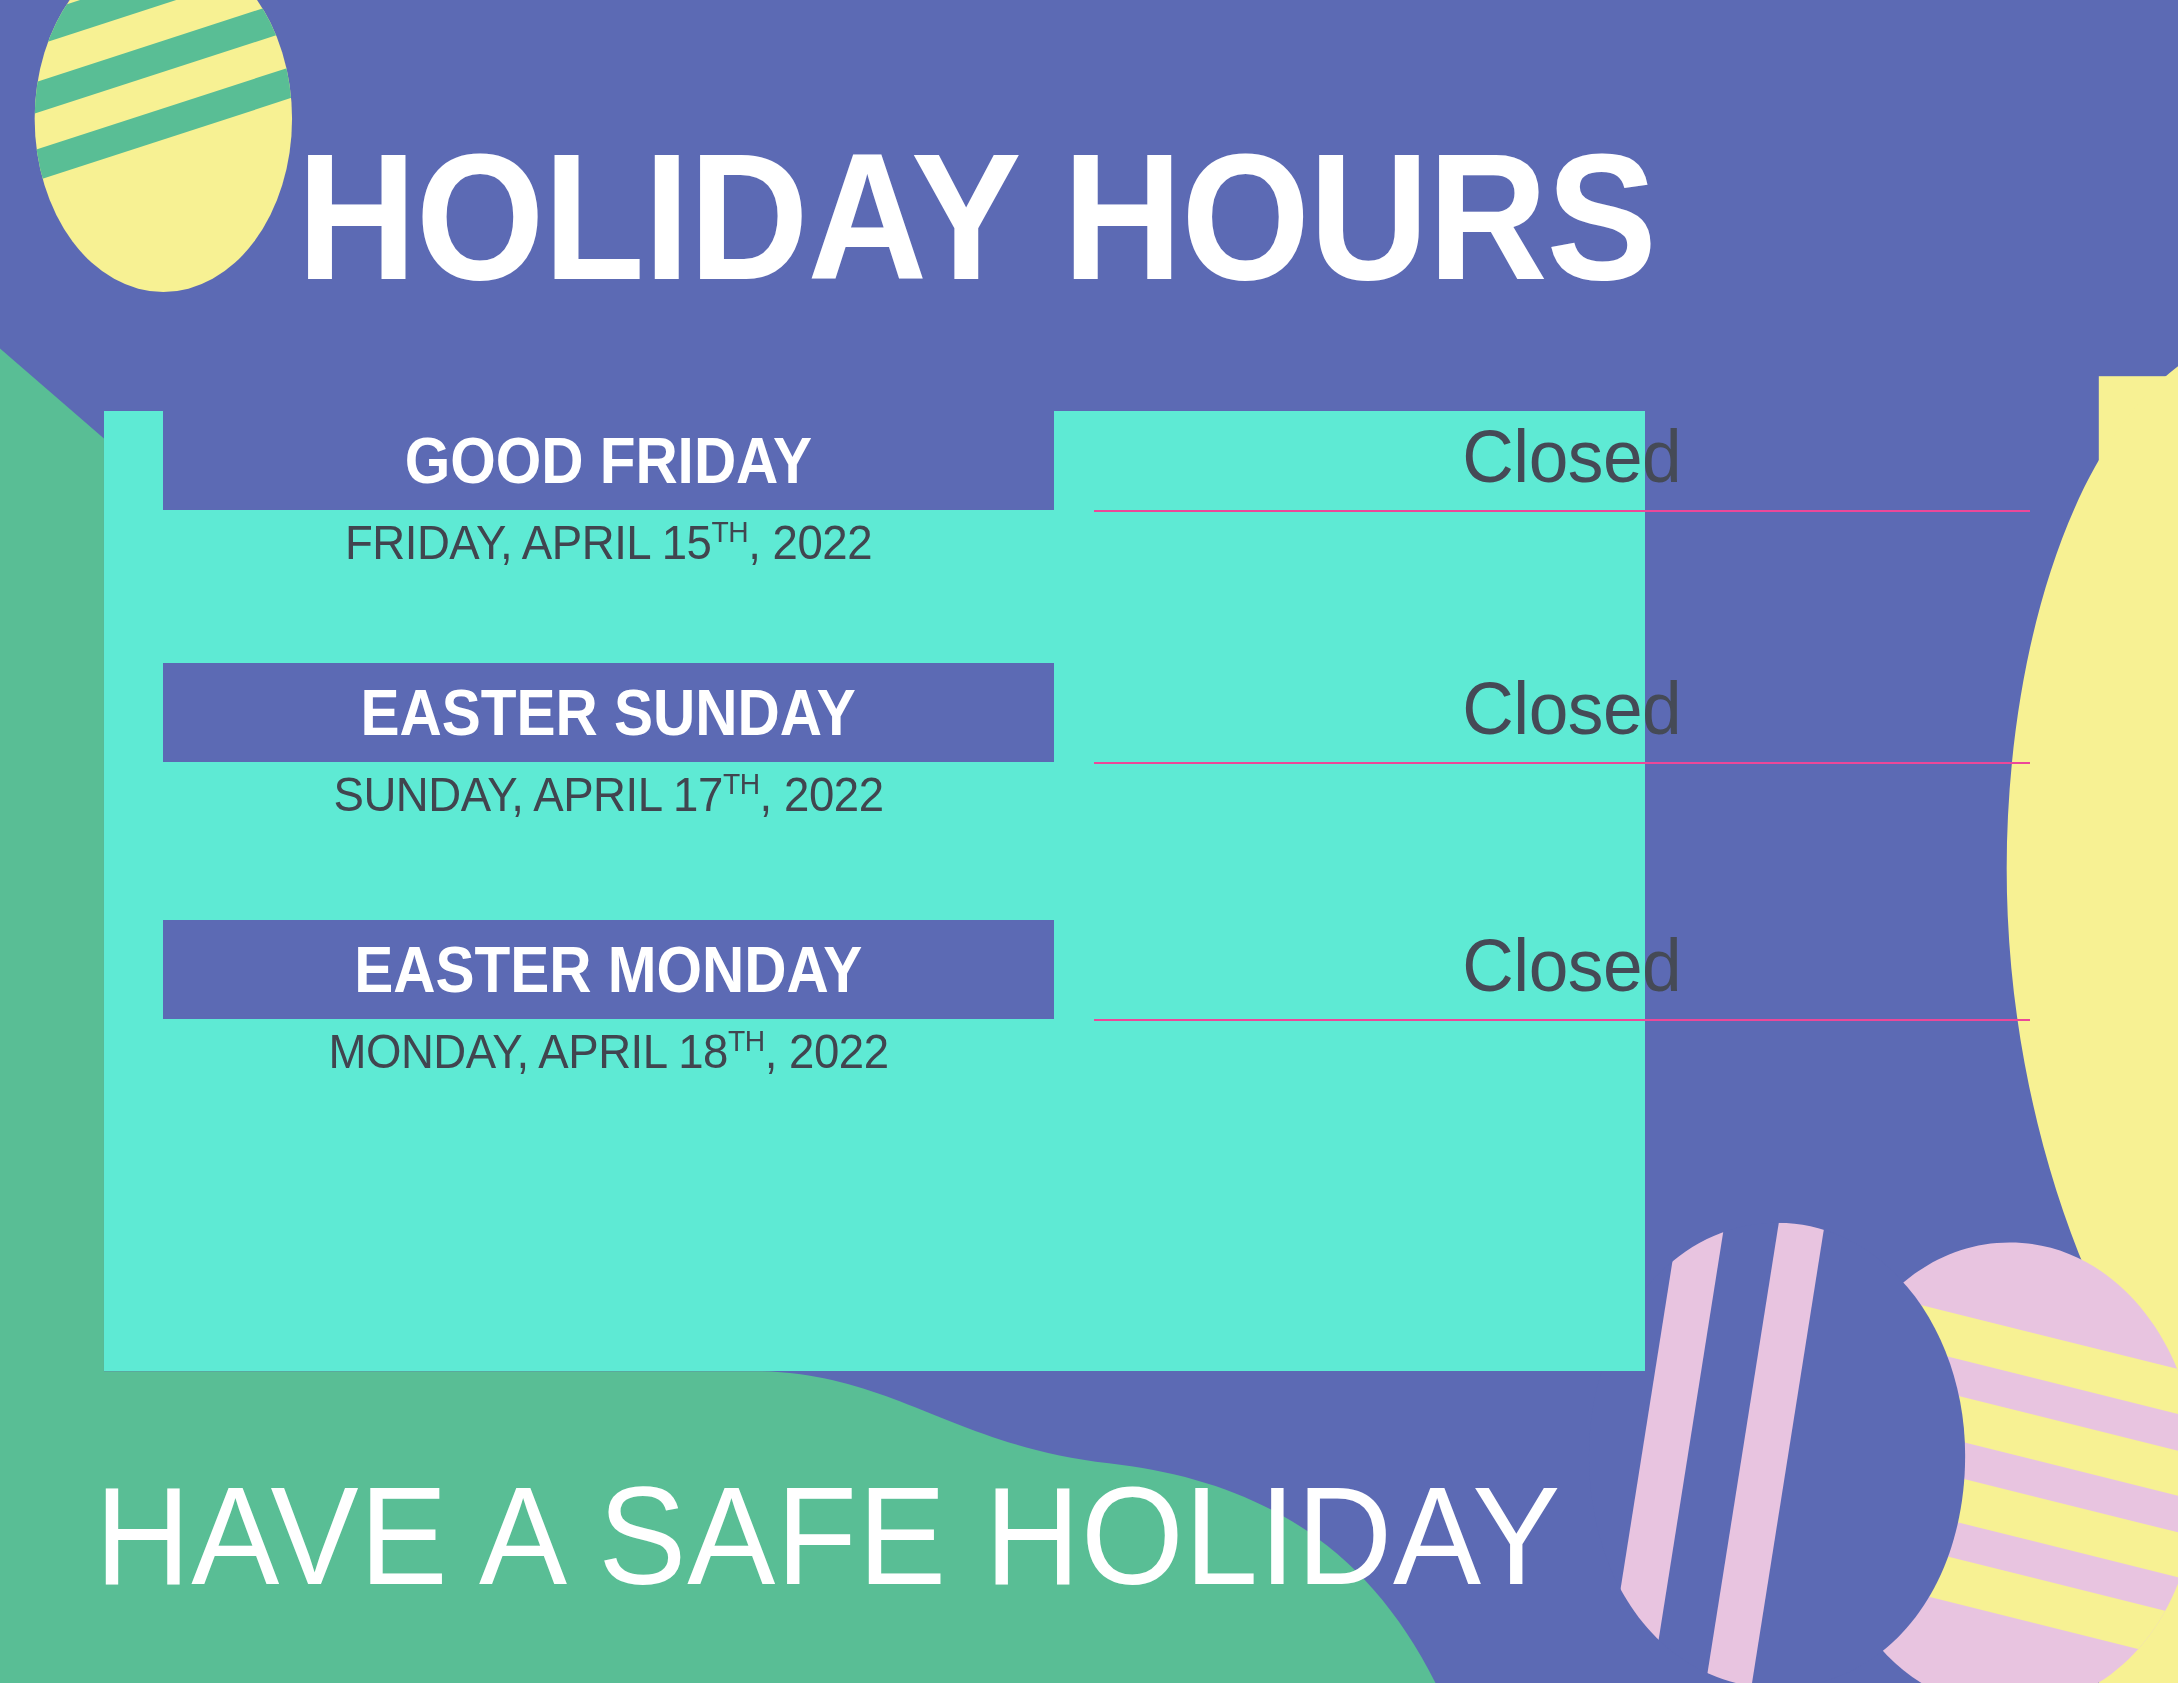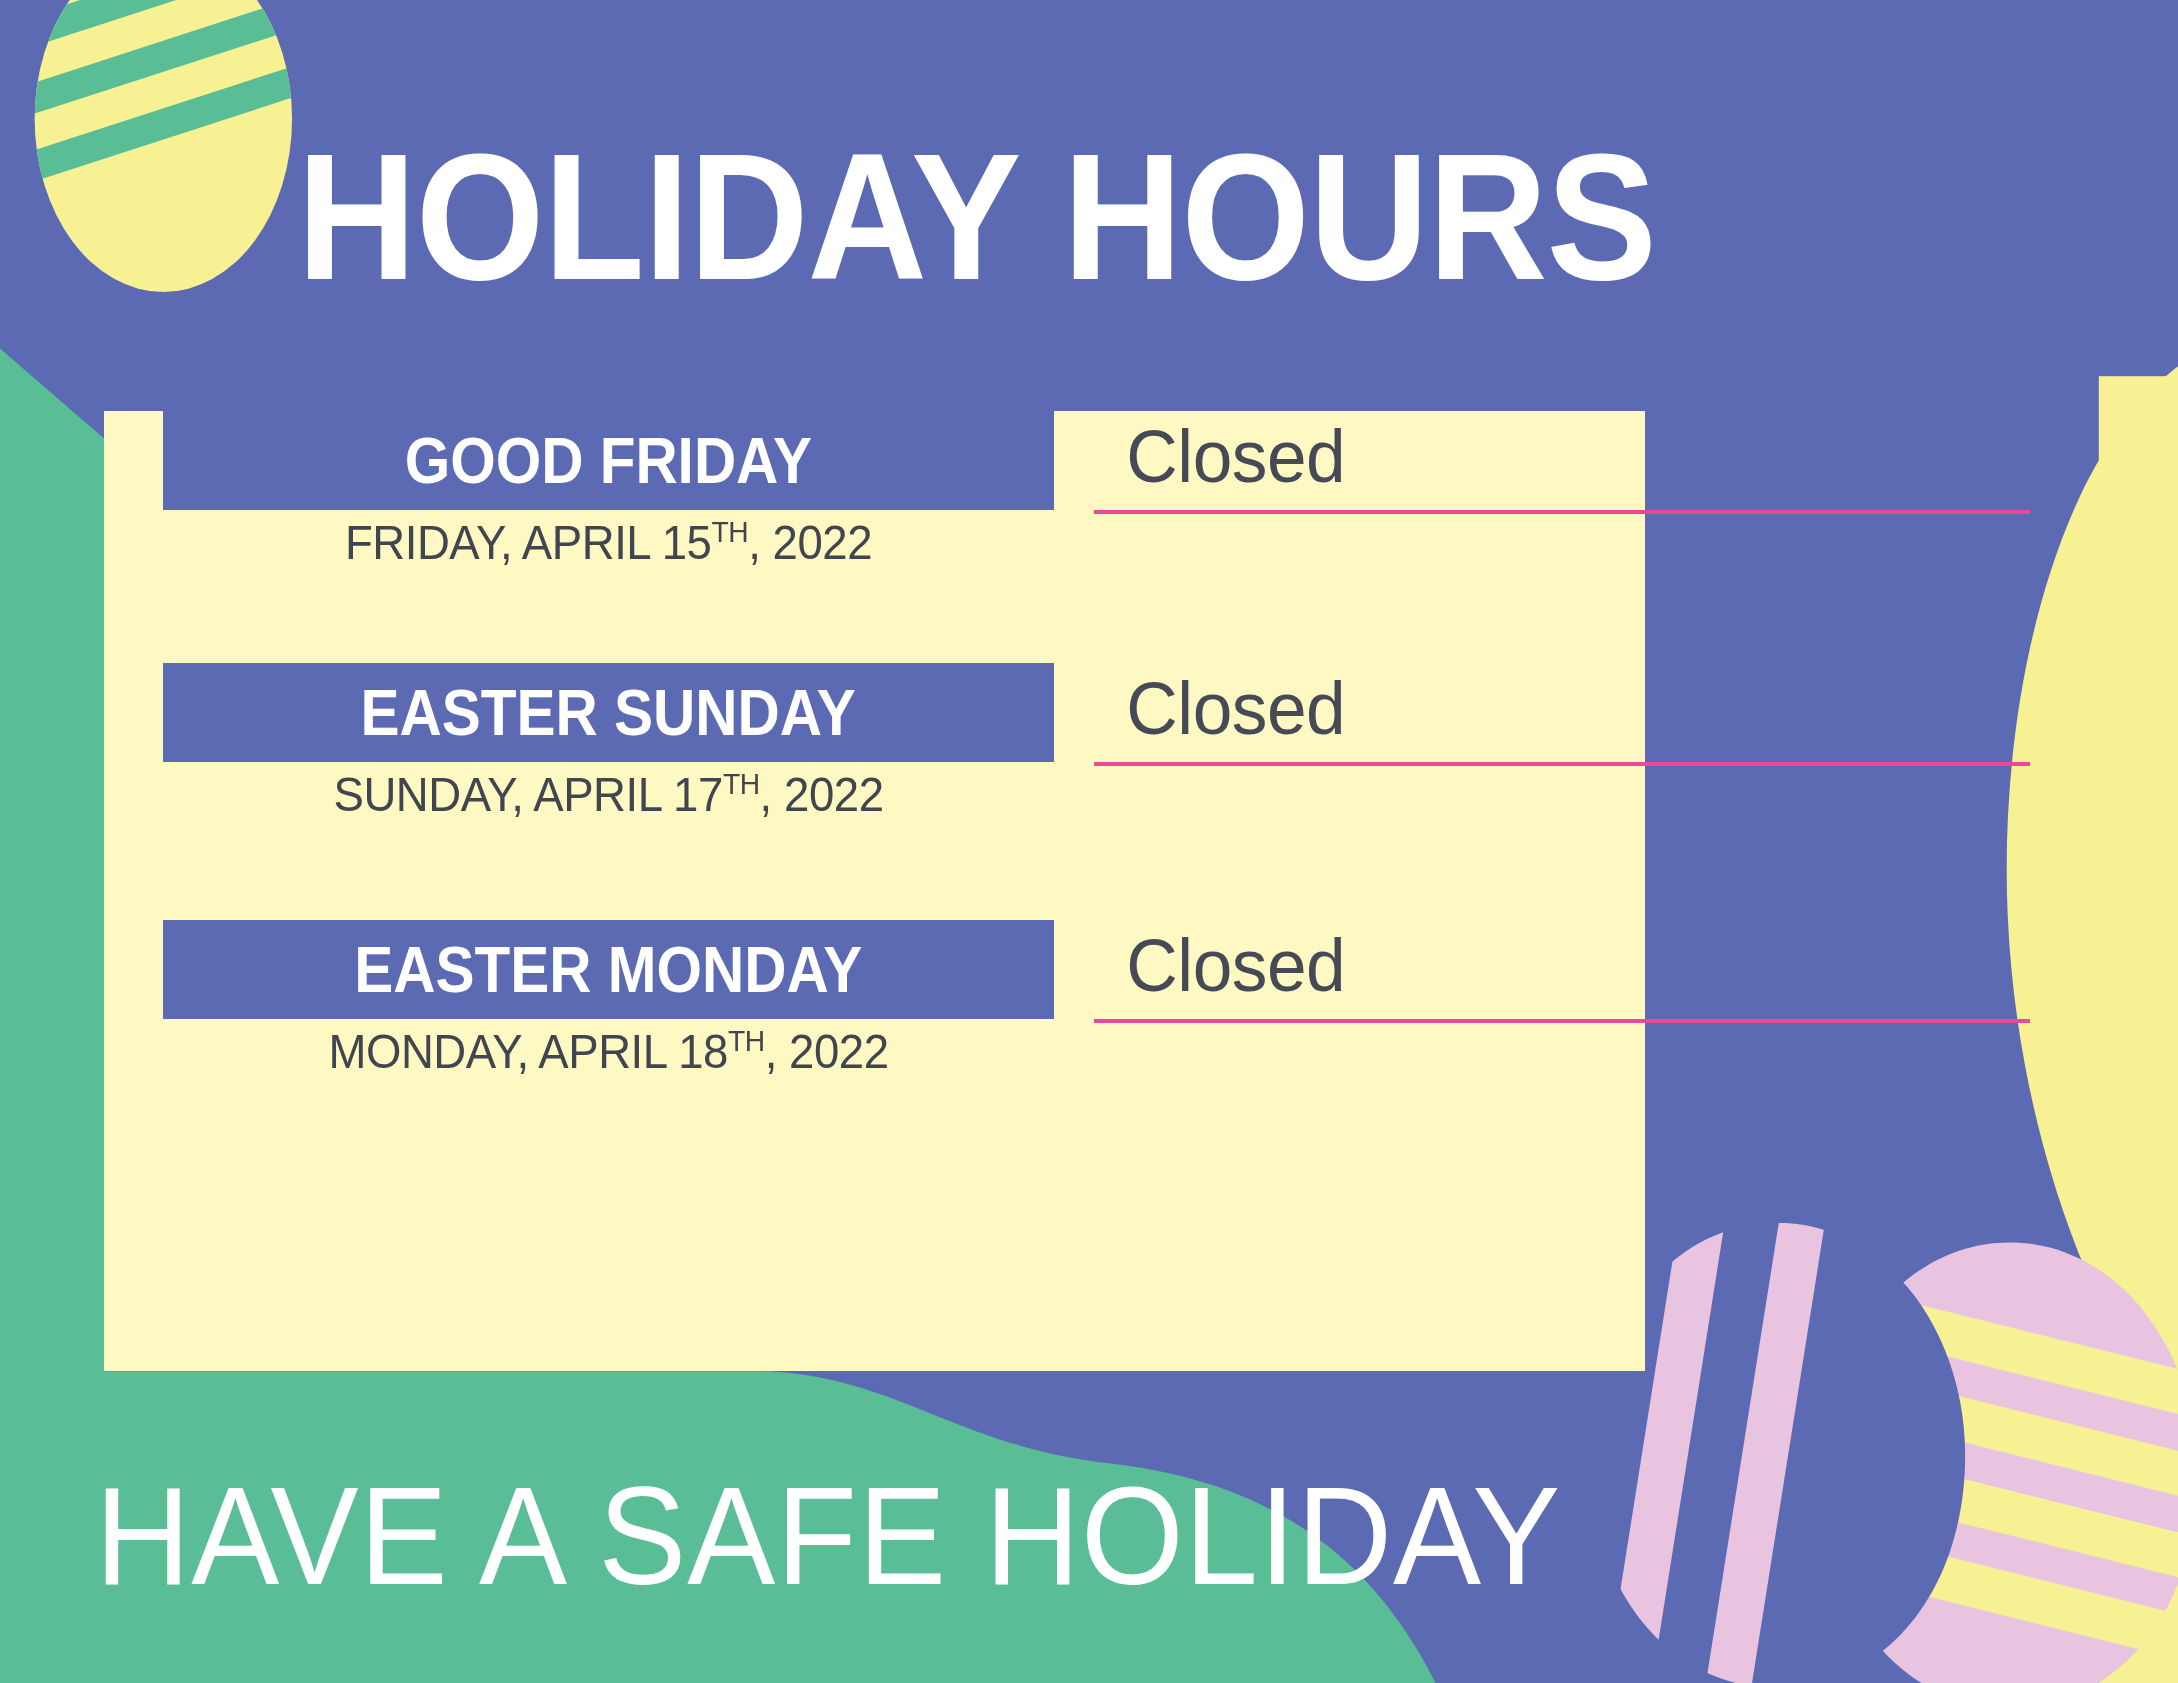--- a/index.html
+++ b/index.html
@@ -42,21 +42,21 @@
     white-space: nowrap;
   }
 
   
   .card {
     position: absolute;
     left: 104px;
     top: 411px;
     width: 1541px;
     height: 960px;
-    background: #fef9c3;
+    background: #5eead4;
   }
 
   
   .rows {
     position: absolute;
     left: 0;
     top: 0;
     width: 1931px;
   }
   .row {
@@ -113,23 +113,24 @@
     vertical-align: super;
     line-height: 0;
   }
 
   .row-value-wrap {
     position: absolute;
     left: 990px;
     top: -8px;
     width: 936px;
     height: 107px;
-    border-bottom: 4px solid #ec4899;
+    border-bottom: 2px solid #ec4899;
     display: flex;
     align-items: center;
+    justify-content: center;
   }
   .row-value-text {
     color: #454a56;
     font-family: "Liberation Sans", sans-serif;
     font-size: 75px;
     font-weight: normal;
     letter-spacing: -0.5px;
     transform: scaleX(0.95);
     transform-origin: left center;
     white-space: nowrap;

